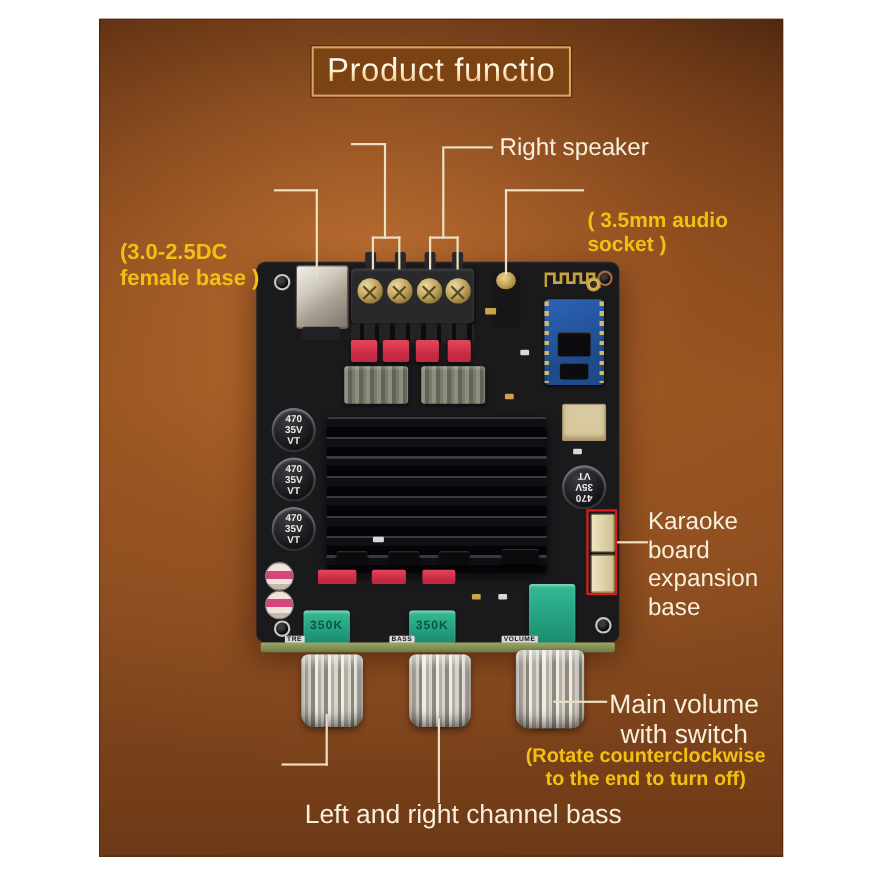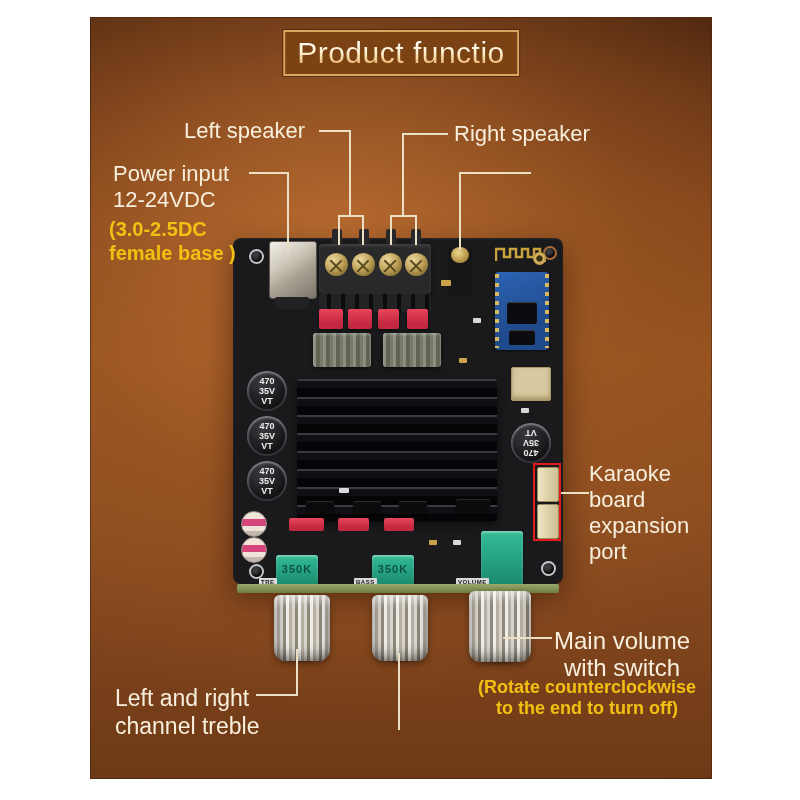--- a/index.html
+++ b/index.html
@@ -9,21 +9,21 @@
   #photo{
     left:90px;top:17px;width:620px;height:760px;overflow:hidden;
     background:
       radial-gradient(150% 130% at 50% 60%, rgba(0,0,0,0) 55%, rgba(25,10,3,0.42) 100%),
       radial-gradient(120% 85% at 40% 30%, rgba(202,120,55,0.75) 0%, rgba(162,90,37,0.45) 40%, rgba(0,0,0,0) 72%),
       linear-gradient(180deg,#42200c 0%,#5d2f13 10%,#7d4219 25%,#94511f 45%,#8c4d20 65%,#7b421b 85%,#6d3916 100%);
     border:1px solid rgba(60,28,10,0.5);
   }
   
   #banner{
-    top:12px;left:50%;transform:translateX(-50%);
+    top:24px;left:50%;transform:translateX(-50%);
     background:#7b4213;border:2px solid #d9a55f;outline:1px solid rgba(50,24,8,0.55);
     padding:4px 12px;white-space:nowrap;
   }
   #banner .t{
     font-size:30px;font-weight:400;letter-spacing:0.5px;
     background:linear-gradient(180deg,#ffffff 15%,#fdf0cd 50%,#eead5c 92%);
     -webkit-background-clip:text;background-clip:text;color:transparent;
   }
   
   .lbl{color:#f7efdc;font-size:22px;line-height:26px;white-space:pre-line;}
@@ -222,32 +222,30 @@
   <div class="abs cl" style="left:368px;top:154px;width:2px;height:78px;"></div>
 
   <div class="abs cl" style="left:470px;top:474px;width:28px;height:2px;"></div>
   <div class="abs cl" style="left:412px;top:619px;width:49px;height:2px;"></div>
 
   <div class="abs cl" style="left:165px;top:676px;width:42px;height:2px;"></div>
   <div class="abs cl" style="left:205px;top:631px;width:2px;height:47px;"></div>
 
   <div class="abs cl" style="left:307px;top:635px;width:2px;height:77px;"></div>
 
-  <div class="abs lbl" style="left:93px;top:100px;">Left speaker</div>
   <div class="abs lbl" style="left:363px;top:103px;text-align:center;">Right speaker</div>
 
-  <div class="abs lbl" style="left:22px;top:143px;">Power input
-12-24VDC</div>
   <div class="abs note" style="left:18px;top:199px;">(3.0-2.5DC
 female base )</div>
 
-
-  <div class="abs lbl" style="left:498px;top:443px;width:122px;">Karaoke board expansion port</div>
+  <div class="abs note" style="left:443px;top:172px;font-size:19px;line-height:22px;">( 3.5mm audio
+ socket )</div>
+
+  <div class="abs lbl" style="left:498px;top:443px;width:122px;">Karaoke board expansion base</div>
 
   <div class="abs note ctr" style="left:368px;top:659px;width:256px;font-size:18px;line-height:21px;">(Rotate counterclockwise
 to the end to turn off)</div>
   <div class="abs lbl ctr" style="left:455px;top:609px;width:152px;font-size:24px;line-height:27px;">Main volume
 with switch</div>
 
-  <div class="abs lbl" style="left:24px;top:666px;font-size:23px;line-height:28px;">Left and right
-channel treble</div>
+  <div class="abs lbl" style="left:186px;top:710px;font-size:24px;">Left and right channel bass</div>
 
 </div>
 
 </body></html>

